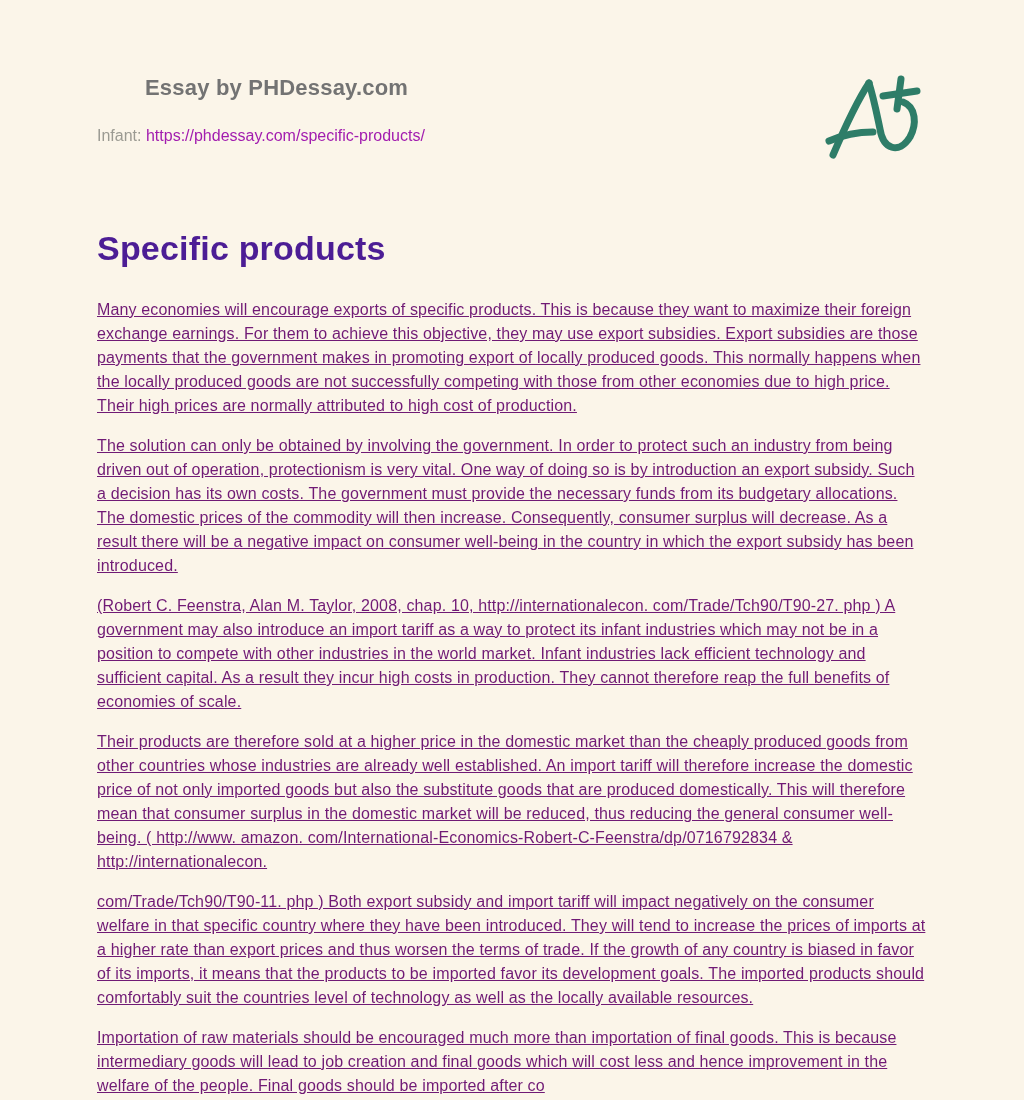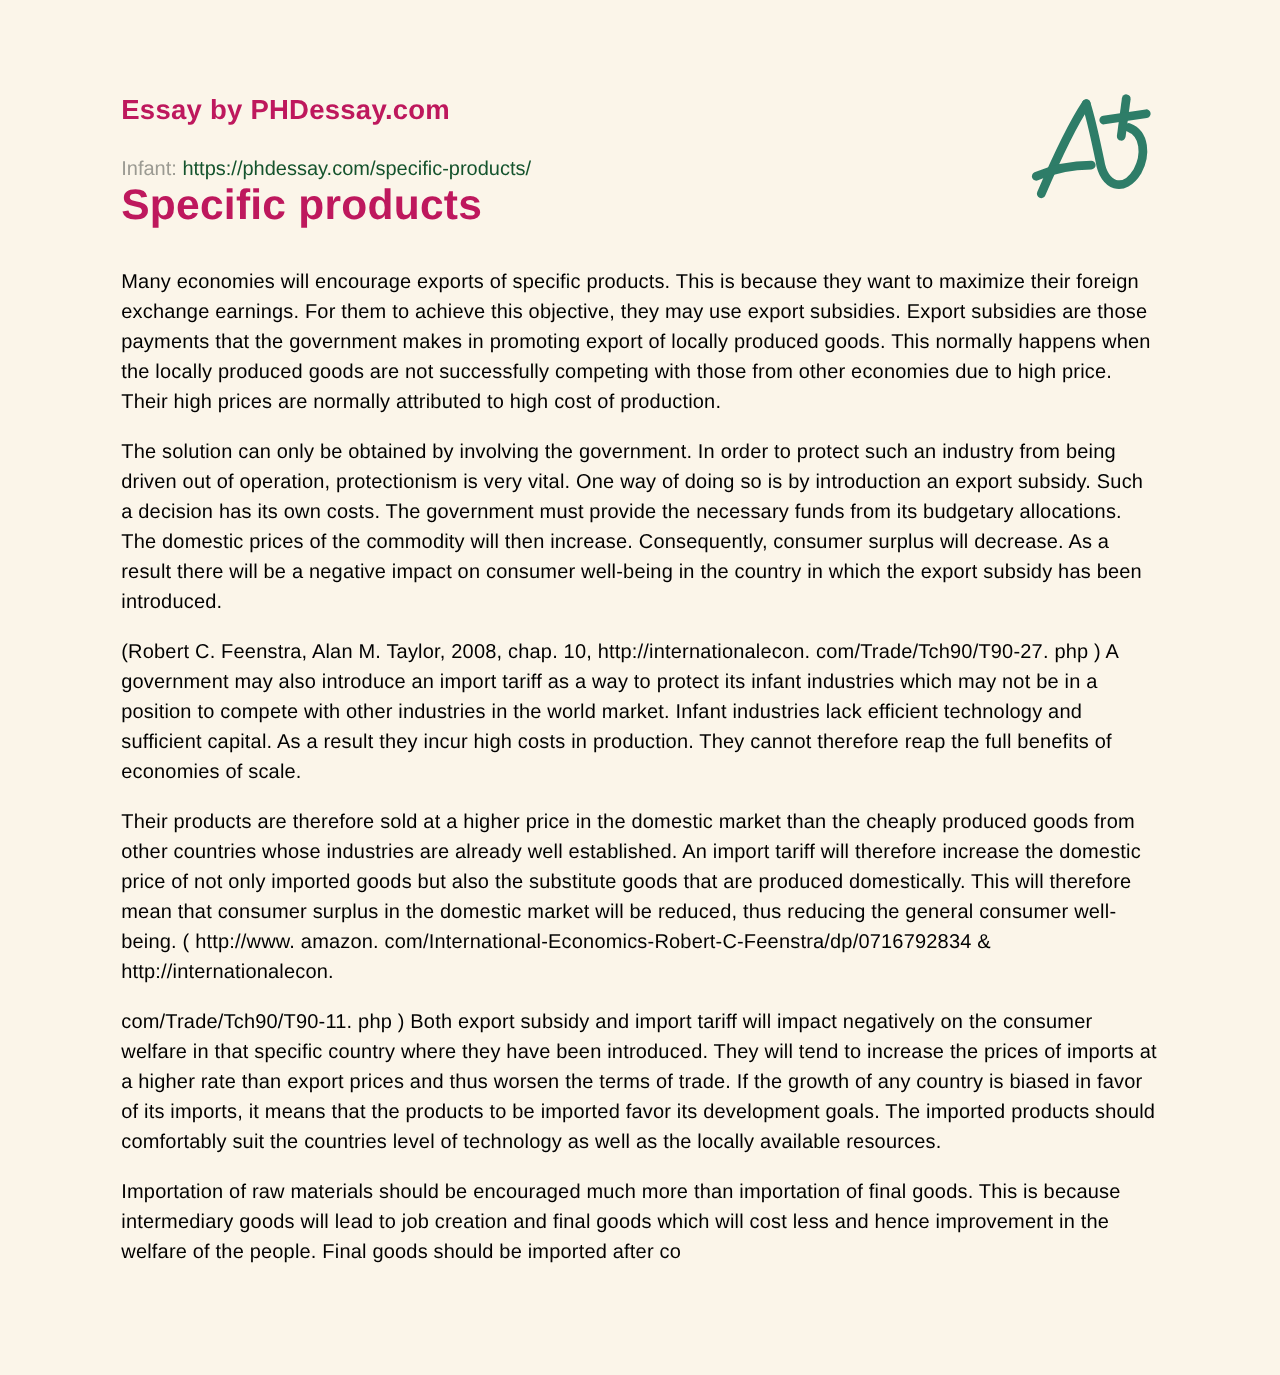--- a/index.html
+++ b/index.html
@@ -17,55 +17,58 @@
     padding: 75px 97px 0 97px;
   }
   .header-row {
     position: relative;
     width: 100%;
   }
   .site-title {
     font-size: 22px;
     font-weight: 700;
     letter-spacing: 0.2px;
-    color: #be185d;
+    color: #737373;
+    margin-left: 48px;
   }
   .source-line {
     margin-top: 26px;
     font-size: 16px;
     color: #9B9A92;
   }
   .source-link {
-    color: #14532d;
+    color: #a21caf;
     text-decoration: none;
     cursor: pointer;
   }
   .logo {
     position: absolute;
     top: -4px;
     right: 0;
     width: 108px;
     height: 96px;
   }
   .essay-title {
+    margin-top: 84px;
     font-size: 34px;
     font-weight: 700;
     letter-spacing: 0.2px;
-    color: #be185d;
+    color: #4c1d95;
   }
   .essay-body {
     margin-top: 30px;
   }
   .para {
     font-size: 16px;
     line-height: 24px;
-    color: #000000;
+    color: #701a75;
     letter-spacing: 0.15px;
     margin-bottom: 16px;
     word-wrap: break-word;
+    text-decoration: underline;
   }
 </style>
 </head>
 <body>
 
 <div class="page">
 
   <div class="header-row">
     <div class="site-title">Essay by PHDessay.com</div>
 

